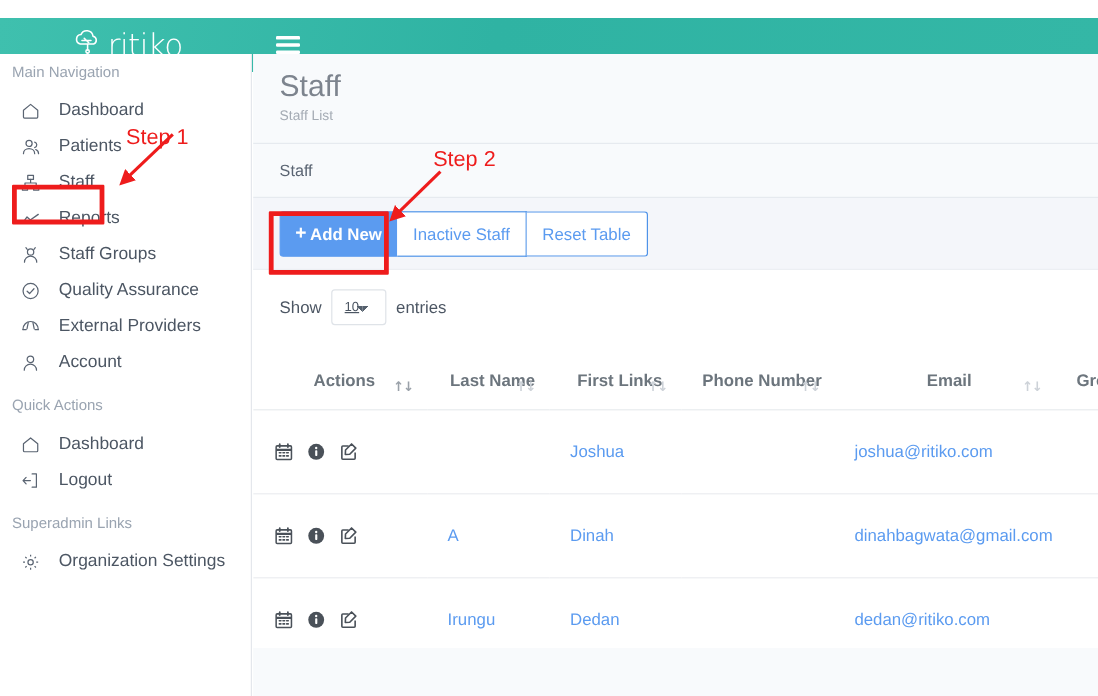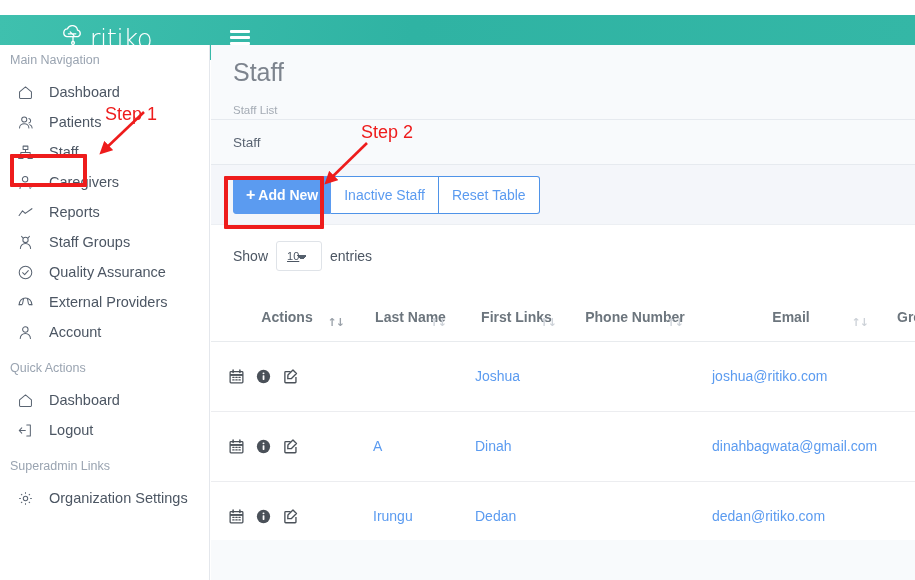--- a/index.html
+++ b/index.html
@@ -69,21 +69,21 @@
   }
   .page-head {
     height: 75px; padding: 14px 0 0 22px;
     border-bottom: 1px solid #e6eaef; background: #f8fafc;
   }
   .page-title {
     font-size: 25px; color: #7d848e; font-weight: 400;
     font-family: "Liberation Sans", sans-serif; line-height: 1.1;
   }
   .page-sub {
-    font-size: 11.5px; color: #a4abb4; margin-top: 17px;
+    font-size: 11.5px; color: #a4abb4; margin-top: 4px;
     font-family: "Liberation Sans", sans-serif;
   }
   .breadcrumb {
     height: 45px; display: flex; align-items: center;
     padding-left: 22px; border-bottom: 1px solid #e6eaef; background: #f8fafc;
   }
   .breadcrumb span {
     font-size: 13.5px; color: #5a6472;
     font-family: "Liberation Sans", sans-serif;
   }
@@ -239,30 +239,20 @@
         <svg width="17" height="17" viewBox="0 0 20 20" fill="none" stroke="#5a6472" stroke-width="1.2" stroke-linejoin="round">
             <rect x="7.2" y="2.5" width="5.6" height="4"></rect>
             <rect x="2" y="13" width="5" height="4"></rect>
             <rect x="13" y="13" width="5" height="4"></rect>
             <path d="M10 6.5v3.5M4.5 13v-3h11v3" stroke-linecap="round"></path>
           </svg>
       </span>
       <span class="nav-label">Staff</span>
     </div>
 
-    <div class="nav-item">
-      <span class="nav-icon">
-        <svg width="17" height="17" viewBox="0 0 20 20" fill="none" stroke="#5a6472" stroke-width="1.2" stroke-linecap="round">
-            <circle cx="9.5" cy="6.2" r="3.2"></circle>
-            <path d="M3.5 17c0-3.2 2.7-5.6 6-5.6s6 2.4 6 5.6"></path>
-            <path d="M15.5 13.5l1.8 1.8"></path>
-          </svg>
-      </span>
-      <span class="nav-label">Caregivers</span>
-    </div>
 
     <div class="nav-item">
       <span class="nav-icon">
         <svg width="17" height="17" viewBox="0 0 20 20" fill="none" stroke="#5a6472" stroke-width="1.3" stroke-linecap="round" stroke-linejoin="round">
             <path d="M2.5 13.5 6.5 8l3.2 3L17.5 5.5"></path>
           </svg>
       </span>
       <span class="nav-label">Reports</span>
     </div>
 

